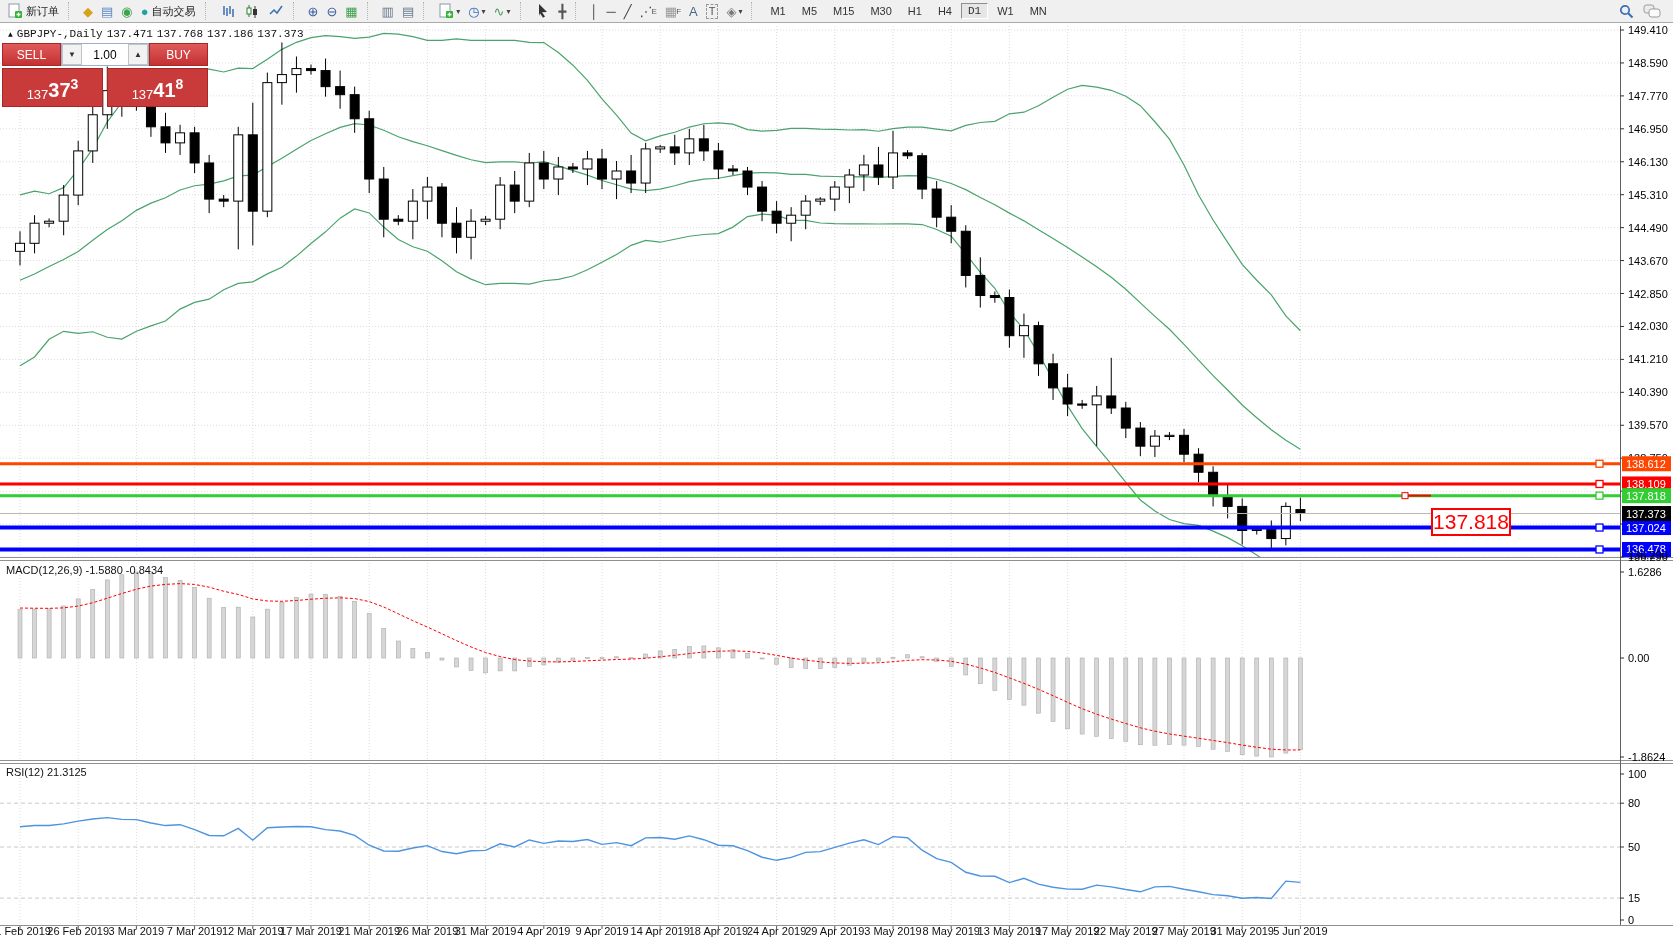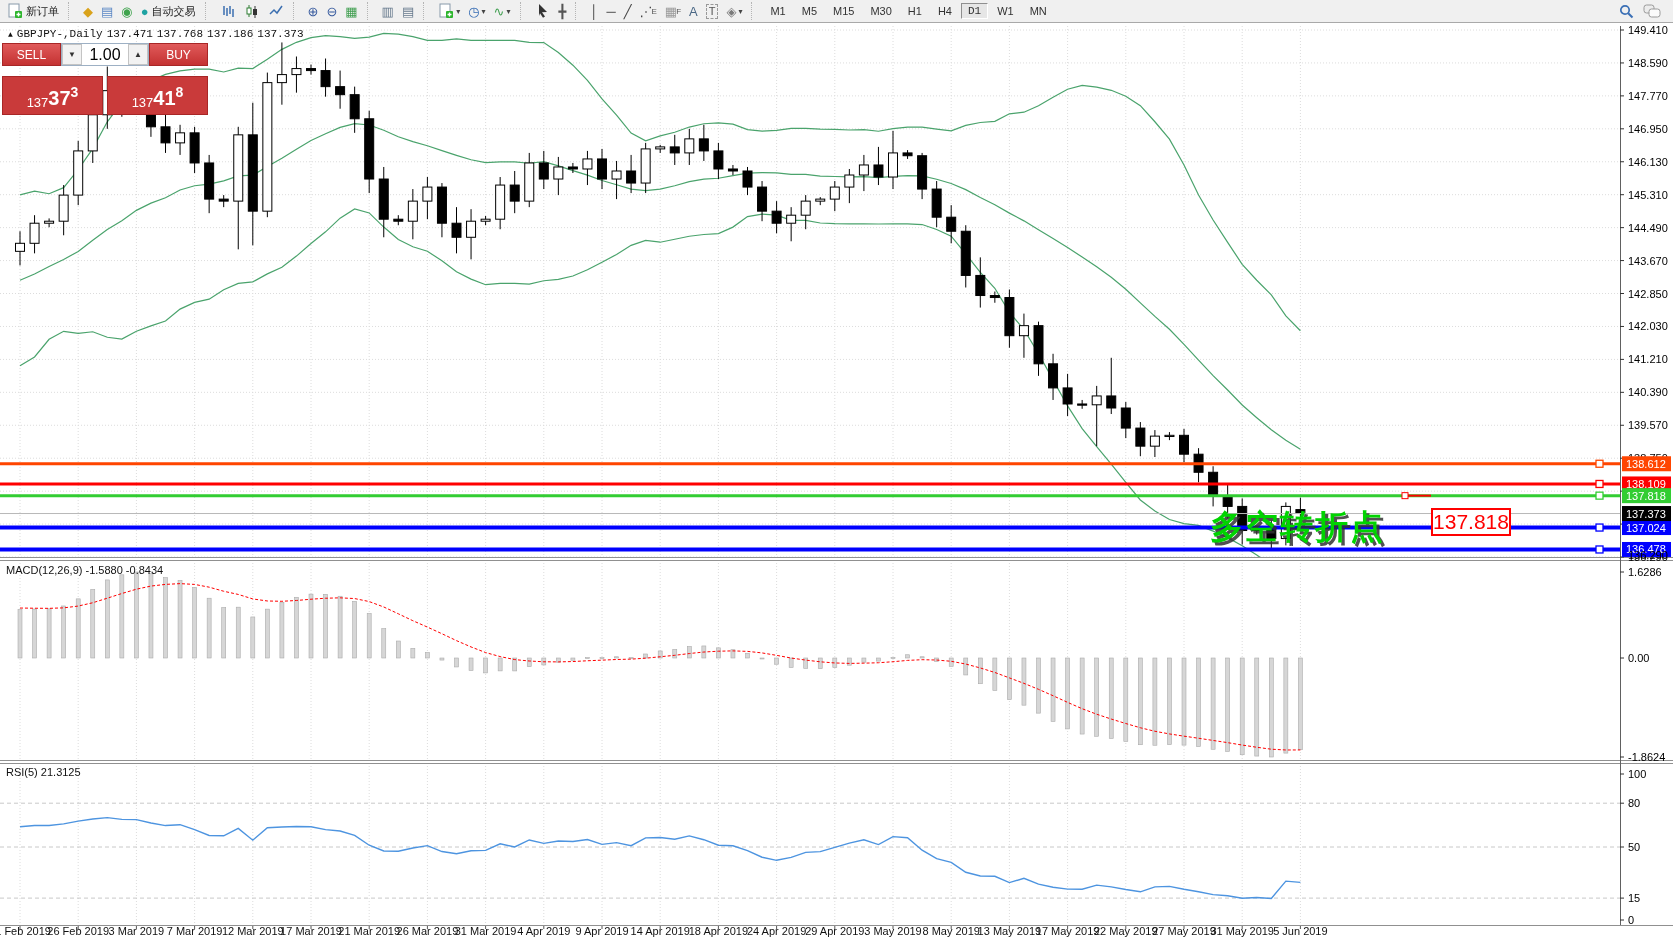--- a/index.html
+++ b/index.html
@@ -26,22 +26,22 @@
   .info-line span{margin-right:4px;}
   .pane-label{position:absolute;left:6px;font-size:11px;color:#111;z-index:10;}
   
   .trade-panel{position:absolute;left:2px;top:21px;width:206px;z-index:20;font-family:"Liberation Sans",sans-serif;}
   .tp-row1{display:flex;height:23px;}
   .tp-btn{width:57px;background:linear-gradient(#e05a5a,#c43232);color:#fff;font-size:12px;
           display:flex;align-items:center;justify-content:center;border:1px solid #a82626;}
   .tp-spin{flex:1;display:flex;background:#fff;border:1px solid #9db0c4;margin:0 0px;}
   .tp-arrow{width:18px;background:#f2f2f2;border:1px solid #c4c4c4;color:#333;font-size:8px;
             display:flex;align-items:center;justify-content:center;}
-  .tp-vol{flex:1;border:none;text-align:center;font-size:16px;width:40px;outline:none;}
-  .tp-row2{display:flex;margin-top:10px;text-align:right;}
+  .tp-vol{flex:1;border:none;text-align:center;font-size:12px;width:40px;outline:none;}
+  .tp-row2{display:flex;margin-top:2px;text-align:right;}
   .tp-price{width:100px;height:36px;background:#c93a3a;border:1px solid #a82626;color:#fff;
             display:flex;align-items:flex-end;justify-content:center;padding-bottom:1px;}
   .tp-price.buy{margin-left:4px;}
   .tp-prefix{font-size:13px;margin-bottom:3px;}
   .tp-big{font-size:20px;font-weight:bold;line-height:29px;}
   .tp-sup{font-size:14px;font-weight:bold;margin-bottom:13px;}
   
   .annotation{position:absolute;left:1210px;top:483px;font-size:33px;font-weight:bold;color:#00d400;
               text-shadow:3px 3px 0 rgba(50,50,50,.85);z-index:12;letter-spacing:2px;white-space:nowrap;}
   .callout{position:absolute;left:1431px;top:486px;width:76px;height:24px;border:2px solid #f00;background:#fff;
@@ -755,19 +755,18 @@
             <span class="tp-big">41</span>
             <span class="tp-sup">8</span>
         </div>
       </div>
     </div>
 
     <div class="pane-label" style="top:542px">
       <span>MACD(12,26,9)</span> <span>-1.5880 -0.8434</span>
     </div>
     <div class="pane-label" style="top:744px">
-      <span>RSI(5)</span> <span>21.3125</span>
+      <span>RSI(12)</span> <span>21.3125</span>
     </div>
 
-    <div class="annotation">多空转折点</div>
     <div class="callout">137.818</div>
   </div>
 </div>
 
 </body></html>

